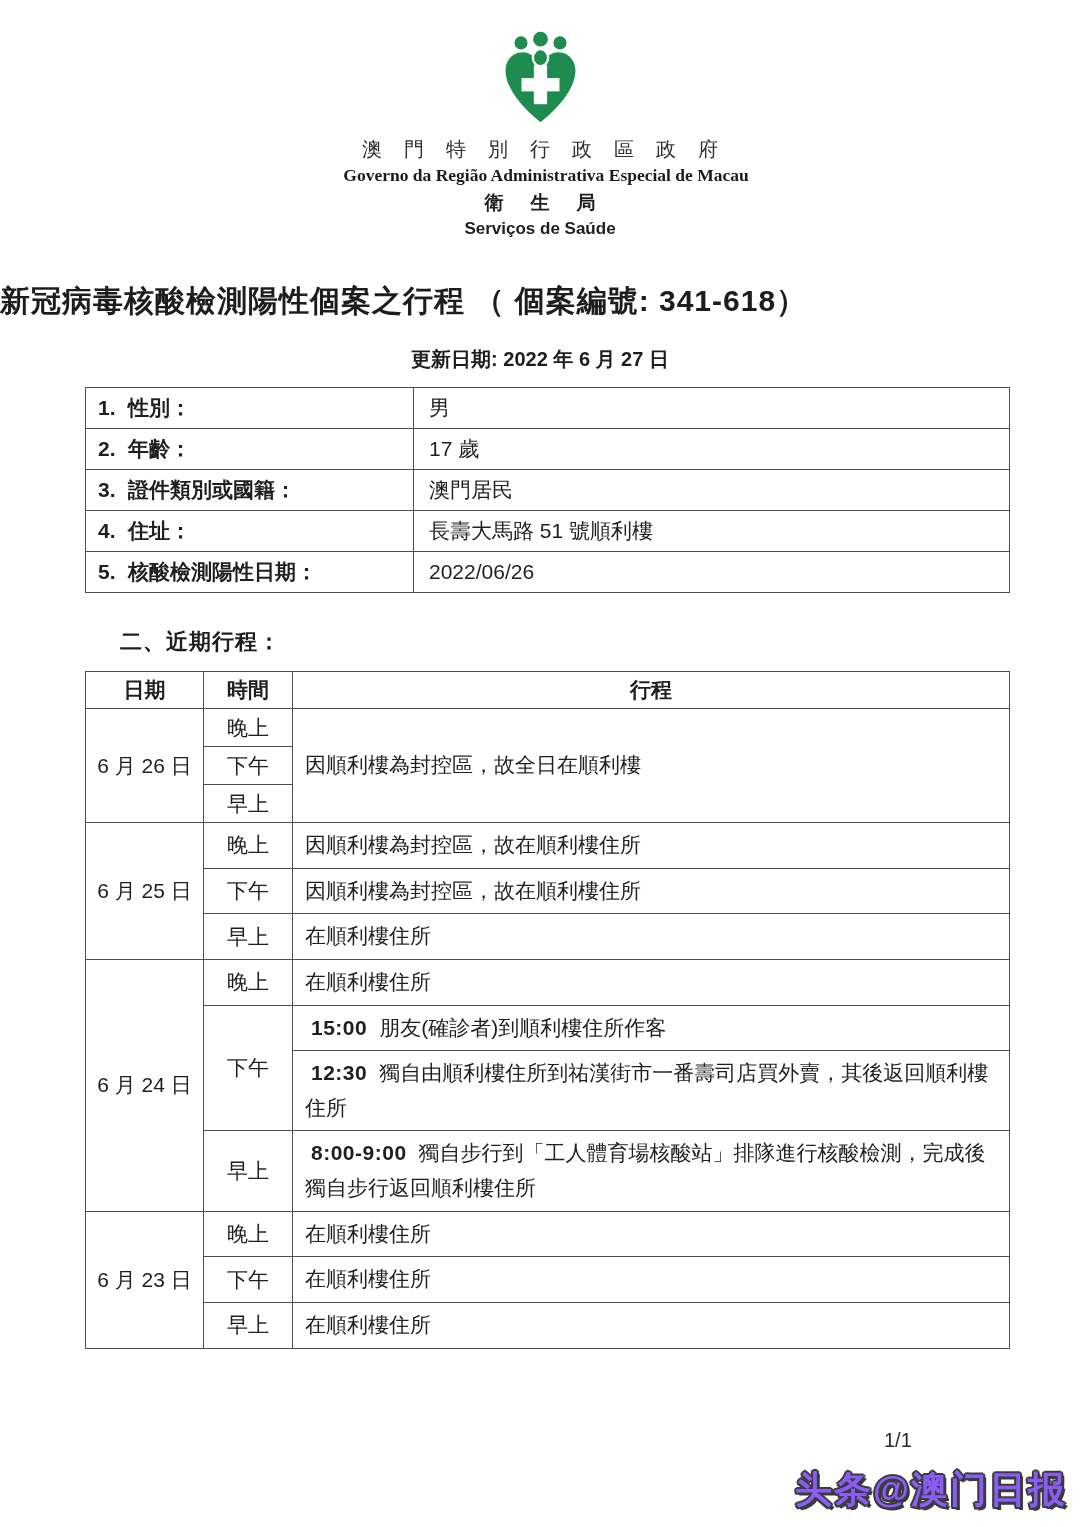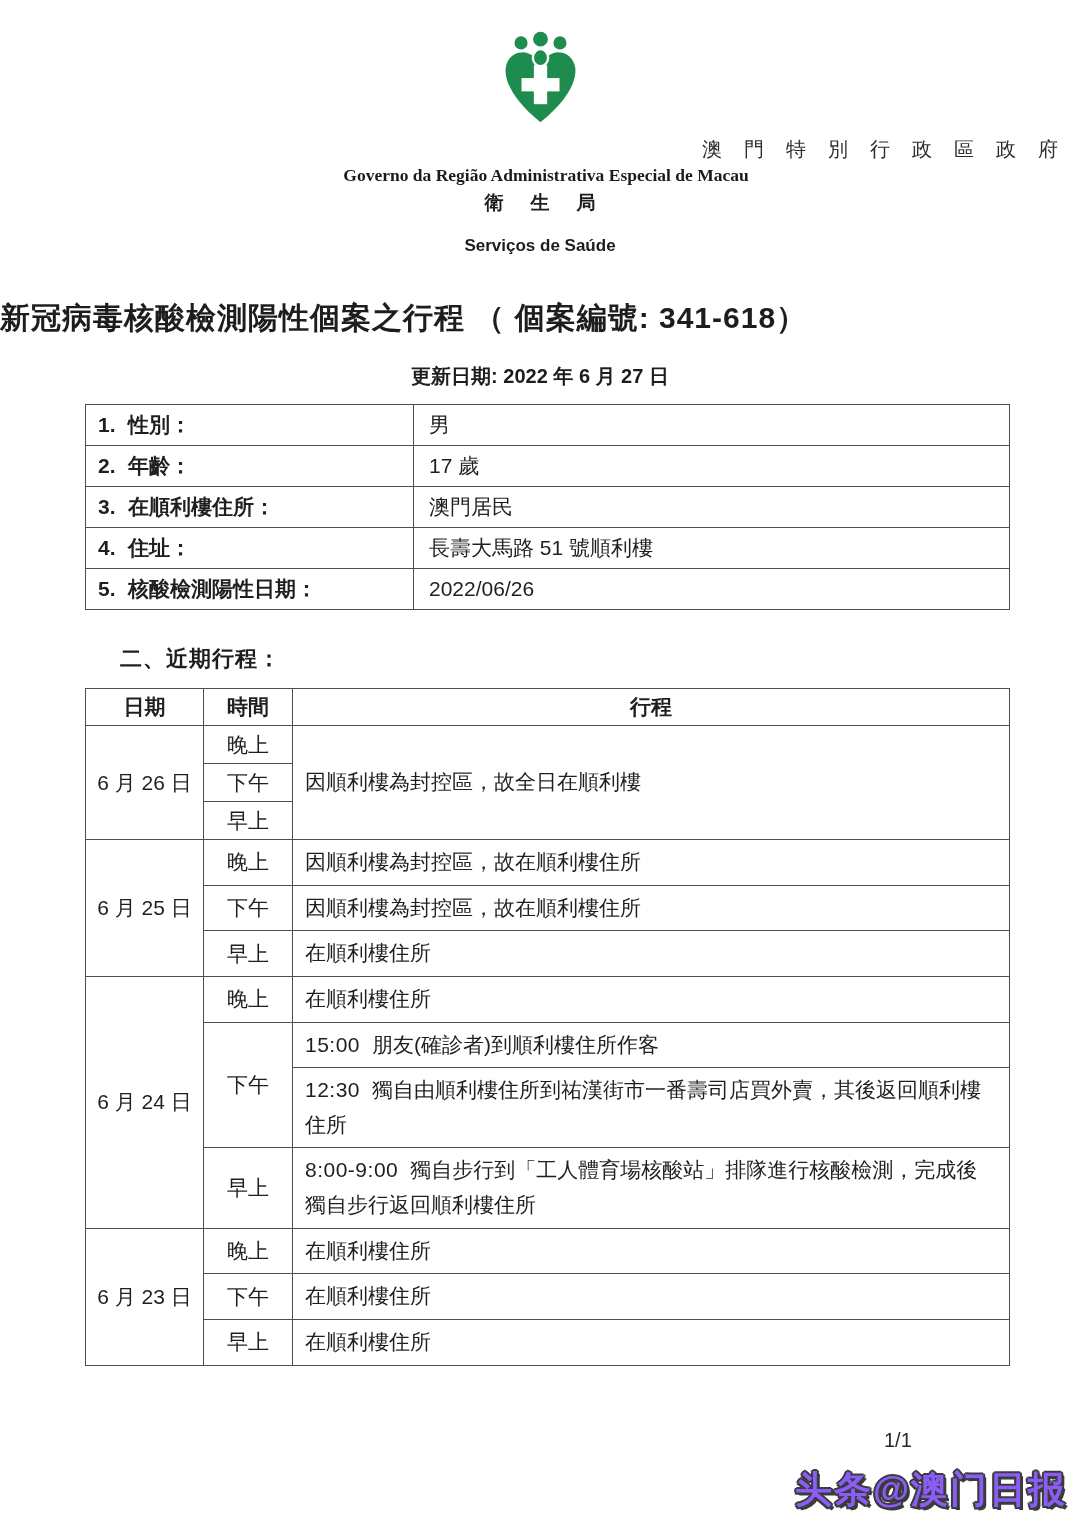--- a/index.html
+++ b/index.html
@@ -15,33 +15,33 @@
     color: #1d1d1d;
     overflow: hidden;
   }
 
   
   .doc-header { text-align: center; padding-top: 30px; }
   .logo { display: block; margin: 0 auto; width: 95px; height: 99px; }
   .org-cn {
     margin-top: 7px;
     font-size: 20px; font-weight: 500; color: #2e2e2e;
-    letter-spacing: 22px; padding-left: 22px; text-align: right;
+    letter-spacing: 22px; padding-left: 22px;
   }
   .org-pt {
     margin-top: 2px;
     font-family: "Liberation Serif", "DejaVu Serif", serif;
     font-weight: bold; font-size: 17.5px; color: #1b1b1b; margin-left: 12px;
   }
   .dept-cn {
     margin-top: 4px;
     font-size: 19px; font-weight: 600;
     letter-spacing: 27px; padding-left: 27px;
   }
-  .dept-pt { margin-top: 20px; font-size: 17px; font-weight: bold; }
+  .dept-pt { margin-top: 3px; font-size: 17px; font-weight: bold; }
 
   
   .doc-title {
     margin-top: 42px;
     font-size: 30px; font-weight: bold;
     letter-spacing: 1px;
   }
   .update-date {
     margin-top: 24px;
     text-align: center;
@@ -66,21 +66,21 @@
   .case-value { padding-left: 15px; font-weight: 400; }
 
   
   .itin-table { width: 925px; }
   .itin-table th { height: 37px; font-weight: bold; text-align: center; vertical-align: middle; }
   .itin-table td { height: 38px; vertical-align: middle; }
   .col-date { width: 118px; }
   .col-time { width: 89px; }
   .cell-date, .cell-time { text-align: center; }
   .cell-trip { padding: 5px 12px; text-align: left; line-height: 1.65; }
-  .tprefix { font-weight: 400; margin-right: 12px; letter-spacing: 0.5px; }
+  .tprefix { font-weight: 700; margin-right: 12px; letter-spacing: 0.5px; margin-left: 6px; }
 
   
   .page-number {
     position: absolute; top: 1429px; left: 884px;
     font-size: 20px; color: #2a2a2a;
   }
   .watermark {
     position: absolute; top: 1465px; right: 13px;
     font-size: 37px; font-weight: bold; letter-spacing: 2px;
     color: #8b5cf6;
@@ -123,21 +123,21 @@
     <tbody>
         <tr>
       <td class="case-label"><span class="case-num">1.</span><span>性別：</span></td>
       <td class="case-value">男</td>
     </tr>
     <tr>
       <td class="case-label"><span class="case-num">2.</span><span>年齡：</span></td>
       <td class="case-value">17 歲</td>
     </tr>
     <tr>
-      <td class="case-label"><span class="case-num">3.</span><span>在順利樓住所：</span></td>
+      <td class="case-label"><span class="case-num">3.</span><span>證件類別或國籍：</span></td>
       <td class="case-value">澳門居民</td>
     </tr>
     <tr>
       <td class="case-label"><span class="case-num">4.</span><span>住址：</span></td>
       <td class="case-value">長壽大馬路 51 號順利樓</td>
     </tr>
     <tr>
       <td class="case-label"><span class="case-num">5.</span><span>核酸檢測陽性日期：</span></td>
       <td class="case-value">2022/06/26</td>
     </tr>

